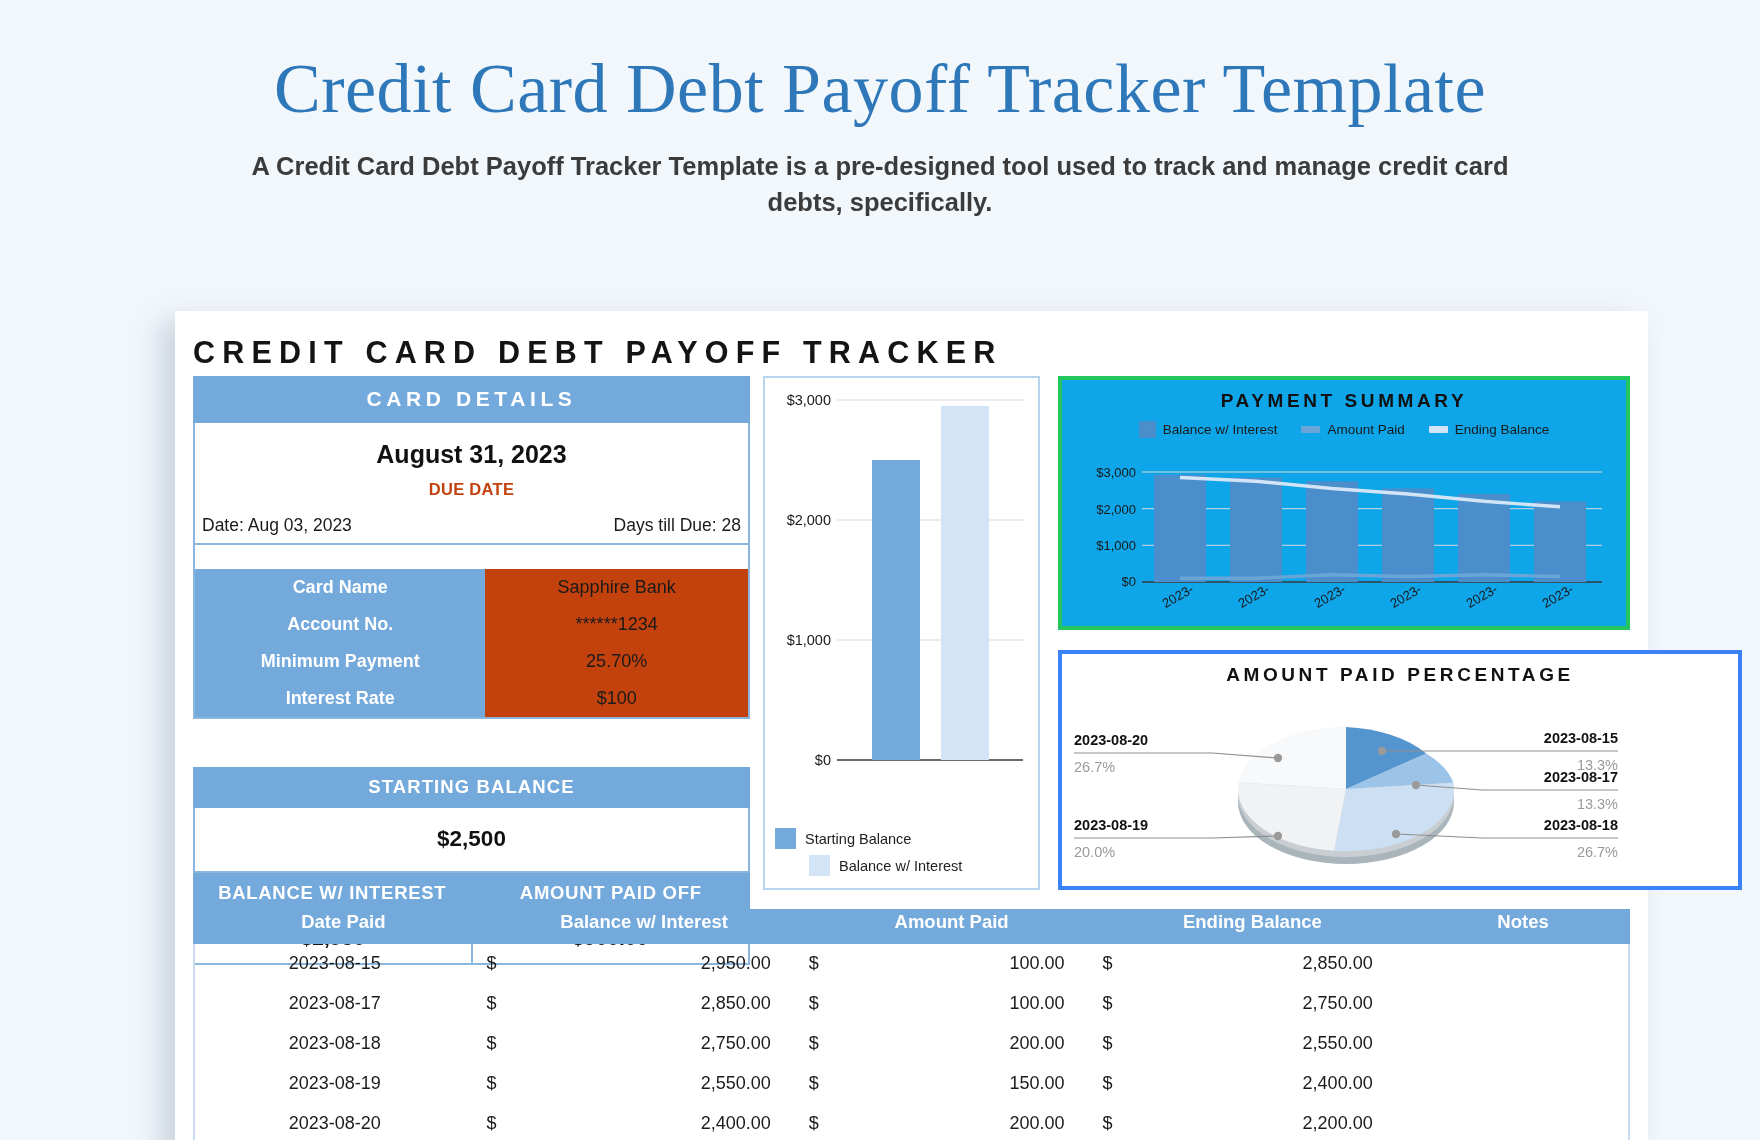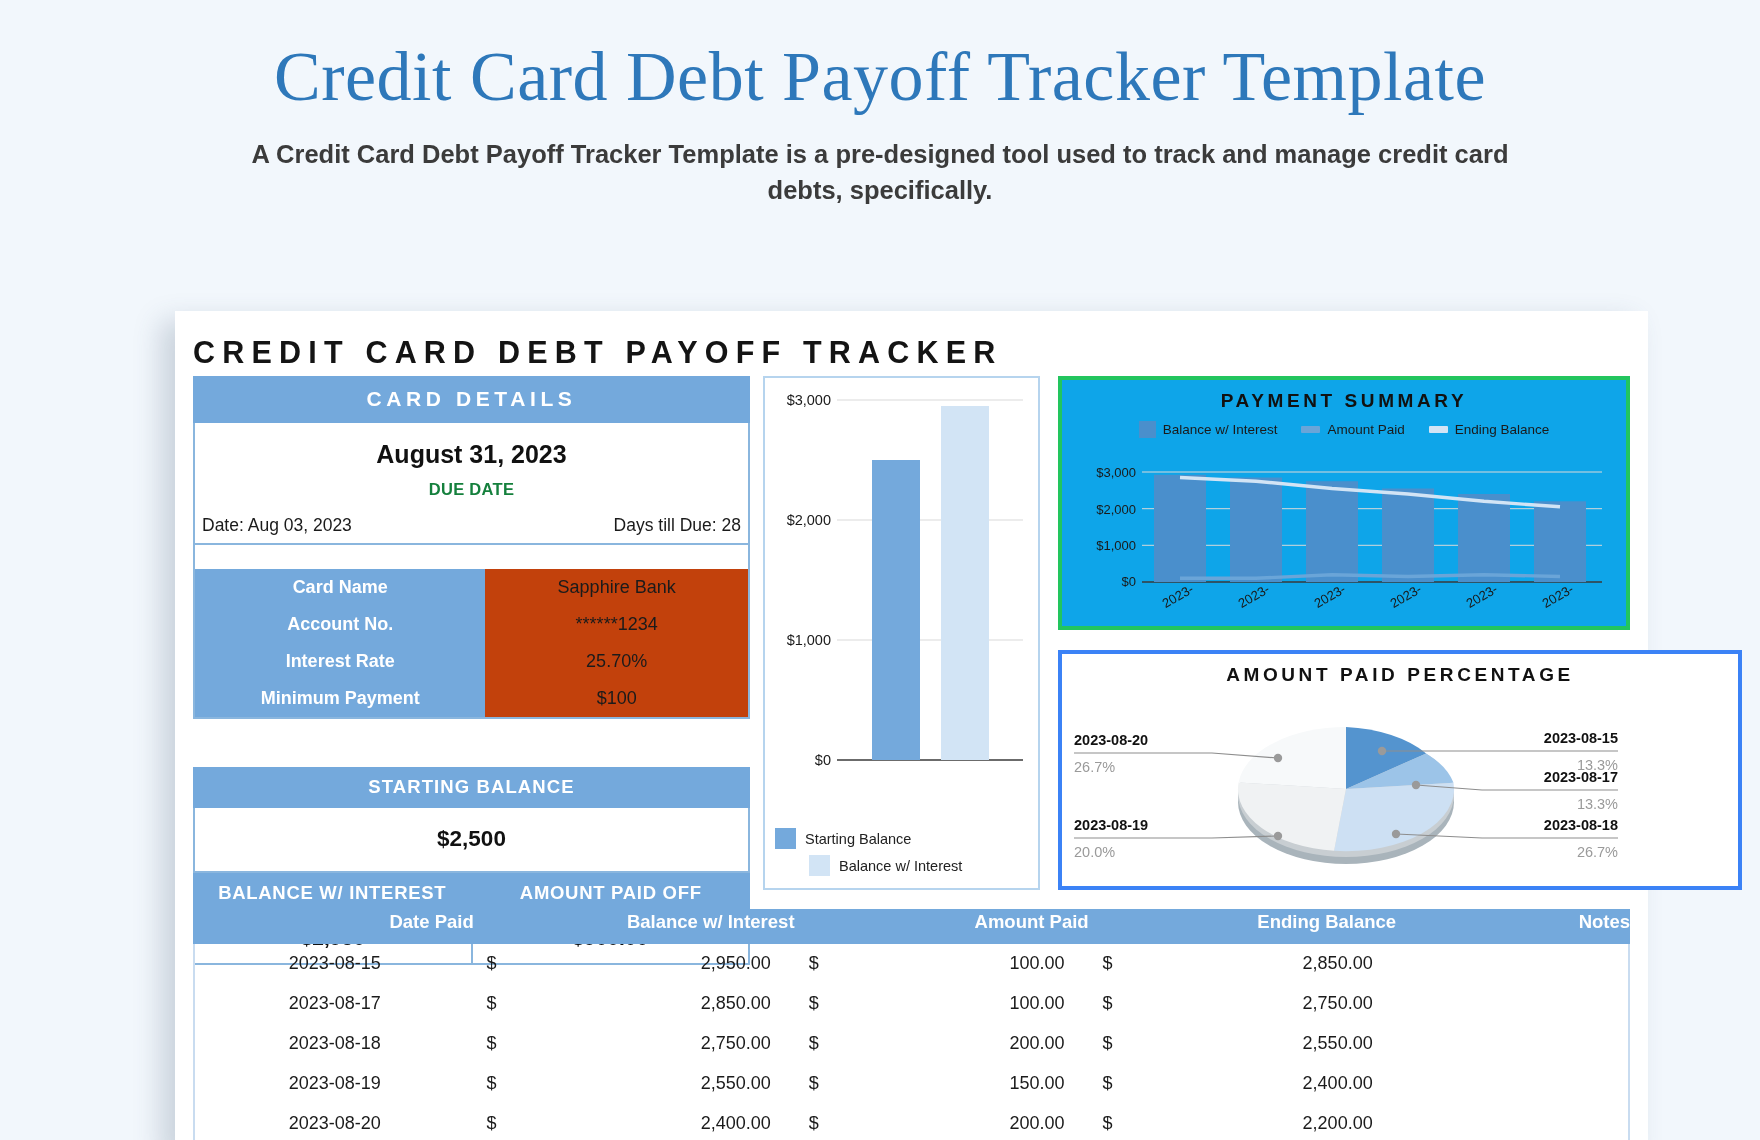--- a/index.html
+++ b/index.html
@@ -5,21 +5,21 @@
   * { box-sizing: border-box; margin: 0; padding: 0; }
   html, body {
     width: 1760px; height: 1140px;
     background: #f2f7fc;
     font-family: "Liberation Sans", sans-serif;
     overflow: hidden;
   }
   .page { position: relative; width: 1760px; height: 1140px; }
 
   
-  .hero { padding-top: 40px; text-align: center; }
+  .hero { padding-top: 52px; text-align: center; }
   .hero-title {
     font-family: "Liberation Serif", serif;
     font-size: 70px;
     font-weight: 400;
     color: #2e78ba;
     letter-spacing: 0.5px;
     line-height: 1.05;
   }
   .hero-sub {
     margin: 22px auto 0;
@@ -60,21 +60,21 @@
     color: #ffffff;
     text-align: center;
     font-weight: 700;
     font-size: 21px;
     letter-spacing: 4.6px;
     padding: 11px 0 12px;
   }
   .card-details-box { border: 2px solid #8ab6de; border-top: none; }
   .due-date-wrap { padding: 17px 0 6px; text-align: center; }
   .due-date-value { font-size: 25px; font-weight: 700; color: #111; }
-  .due-date-label { font-size: 16.5px; font-weight: 700; color: #15803d; margin-top: 11px; letter-spacing: .3px; }
+  .due-date-label { font-size: 16.5px; font-weight: 700; color: #c2410c; margin-top: 11px; letter-spacing: .3px; }
   .date-row {
     display: flex; justify-content: space-between;
     font-size: 17.5px; color: #1b1b1b;
     padding: 10px 7px 7px;
     border-bottom: 2px solid #8ab6de;
   }
 
   .kv-table { display: flex; margin-top: 24px; }
   .kv-labels { width: 52.5%; background: #74a9dc; }
   .kv-values { width: 47.5%; background: #c2410c; }
@@ -146,21 +146,21 @@
   .ps-legend .item { display: flex; align-items: center; gap: 7px; }
   .ps-sw-box { width: 17px; height: 17px; }
   .ps-sw-bar { width: 19px; height: 7px; border-radius: 1px; }
 
   
   .tbl { position: absolute; left: 0; top: 533px; width: 1437px; }
   .tbl-head {
     display: flex; background: #74a9dc; color: #fff;
     font-weight: 700; font-size: 18.5px;
   }
-  .tbl-head div { padding: 2px 0 11px; text-align: right; margin-left: 20px; }
+  .tbl-head div { padding: 2px 0 11px; text-align: center; margin-left: 20px; }
   .tbl-row { display: flex; font-size: 18px; color: #1b1b1b; }
   .tbl-row > div { padding: 9px 0 10px; }
   .c-date   { width: 19.5%; text-align: center; }
   .c-bal    { width: 22.5%; }
   .c-amt    { width: 20.5%; }
   .c-end    { width: 21.5%; }
   .c-notes  { width: 16.0%; text-align: center; }
   .money { display: flex; }
   .money .sym { width: 24%; text-align: left; padding-left: 12px; }
   .money .num { width: 76%; text-align: right; padding-right: 26px; }
@@ -197,22 +197,22 @@
               <div class="due-date-label">DUE DATE</div>
             </div>
             <div class="date-row">
               <span>Date: Aug 03, 2023</span>
               <span>Days till Due: 28</span>
             </div>
             <div class="kv-table">
               <div class="kv-labels">
                 <div>Card Name</div>
                 <div>Account No.</div>
+                <div>Minimum Payment</div>
                 <div>Interest Rate</div>
-                <div>Minimum Payment</div>
               </div>
               <div class="kv-values">
                 <div>Sapphire Bank</div>
                 <div>******1234</div>
                 <div>25.70%</div>
                 <div>$100</div>
               </div>
             </div>
           </div>
         </div>

